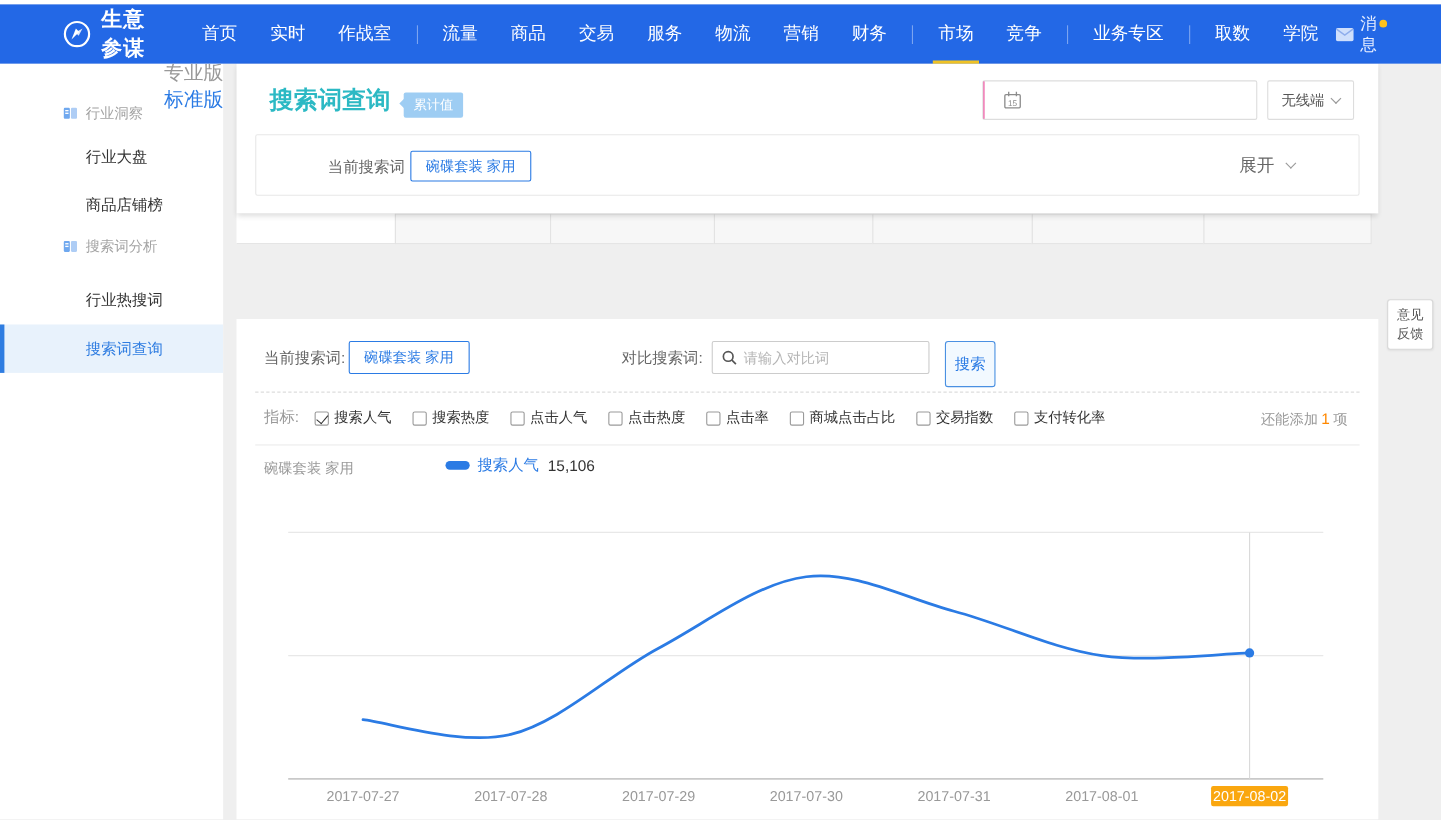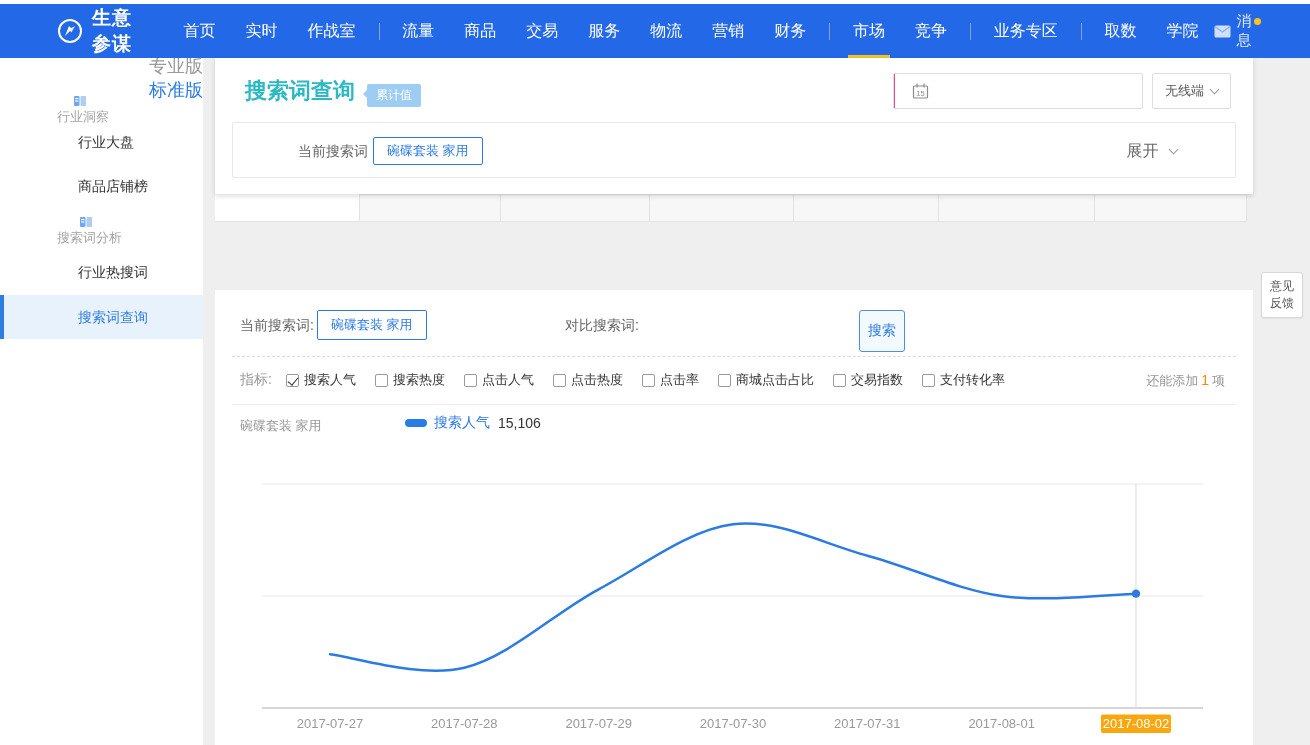--- a/index.html
+++ b/index.html
@@ -27,21 +27,21 @@
     border-radius:50%; background:#ffc21c; }
 
   
   #sidebar { left:0; top:58px; width:203px; height:687px; background:#fff; overflow:hidden; }
   .version-row { margin-top:-4px; padding-left:60px; height:24px; display:flex;
     align-items:flex-end; font-size:18px;flex-direction:column; }
   .version-pro { color:#999; cursor:pointer; }
   .version-divider { width:1px; height:14px; background:#ddd; margin:0 13px; }
   .version-standard { color:#2b7be4; cursor:pointer; }
   .side-group { position:absolute; left:57px; display:flex; align-items:center;
-    font-size:13px; color:#a3a3a3; height:18px;flex-direction:column; }
+    font-size:13px; color:#a3a3a3; height:18px; }
   .side-group .gi { margin-right:7px; display:inline-flex; }
   .side-item { position:absolute; left:78px; font-size:14px; color:#333; height:28px;
     line-height:28px; cursor:pointer; }
   .side-item-active { position:absolute; left:0; width:203px; height:44px; line-height:44px;
     background:#e8f2fc; border-left:4px solid #2f7de1; color:#2f7de1; font-size:14px;
     padding-left:74px; cursor:pointer; }
   #side-gap { left:203px; top:58px; width:12px; height:687px; background:#efefef; }
 
   
   #right-gutter { left:1253px; top:58px; width:57px; height:687px; background:#efefef; }
@@ -261,20 +261,29 @@
       <div class="metric-tab" style="width:157px;"></div>
       <div class="metric-tab" style="width:153px;"></div>
     </div>
 
 
     <div id="trend-card" class="abs">
       <span class="t-label" style="left:25px;">当前搜索词:</span>
       <span class="term-tag" id="trend-term-tag">碗碟套装 家用</span>
       <span class="t-label" style="left:350px;">对比搜索词:</span>
 
+      <div id="compare-input">
+        <span style="display:inline-flex;">
+          <svg width="14" height="14" viewBox="0 0 14 14">
+            <circle cx="6" cy="6" r="4.4" fill="none" stroke="#555" stroke-width="1.5"></circle>
+            <line x1="9.4" y1="9.4" x2="13" y2="13" stroke="#555" stroke-width="1.5"></line>
+          </svg>
+        </span>
+        <input type="text" placeholder="请输入对比词" style="">
+      </div>
       <button id="search-btn">搜索</button>
 
       <div id="dashed-sep"></div>
 
       <div id="metrics-row">
         <span class="m-label">指标:</span>
         <span class="metric-check checked">
           <span class="cbox"></span>
           <span class="m-txt">搜索人气</span>
         </span>

